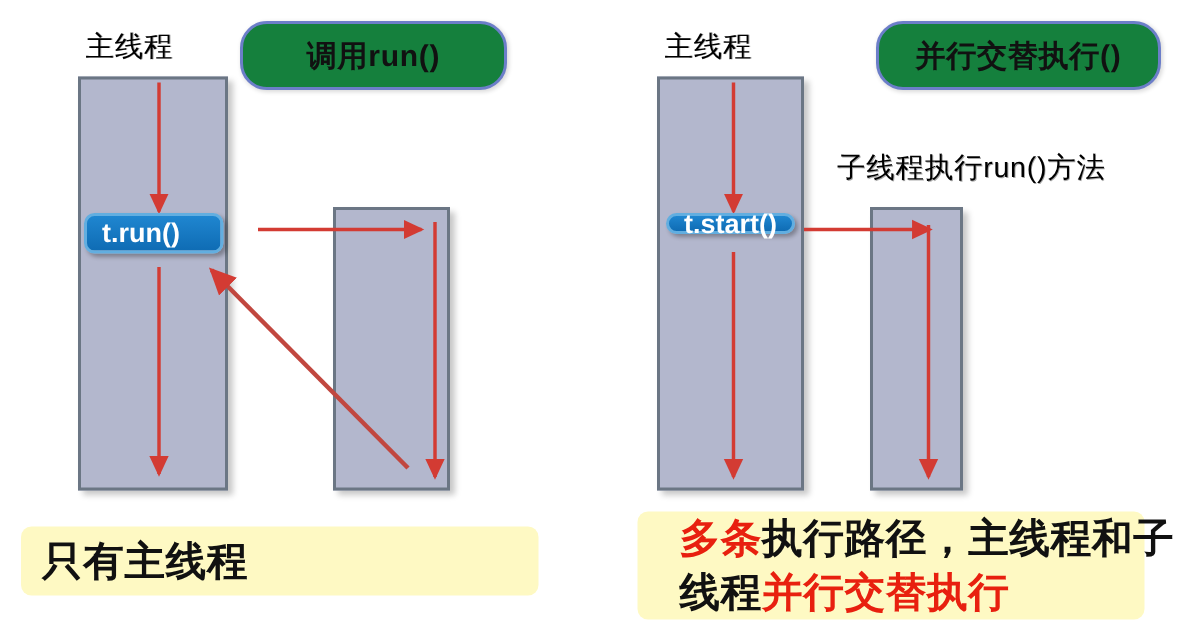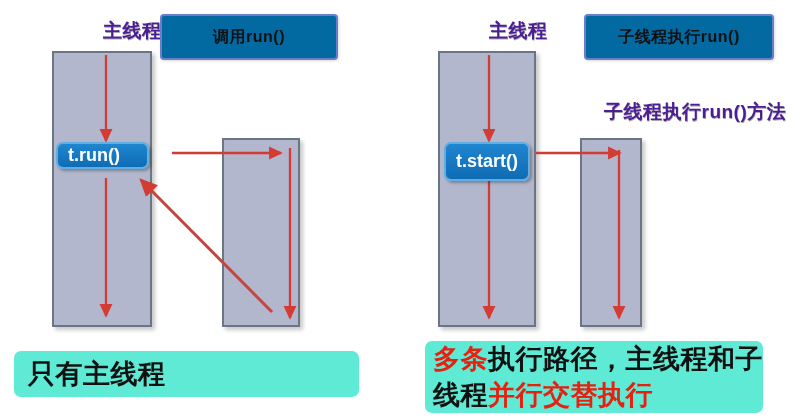--- a/index.html
+++ b/index.html
@@ -26,42 +26,41 @@
     position: absolute;
     background: #b3b7cd;
     border: 2px solid #6b7684;
     box-shadow: 3px 3px 4px rgba(0,0,0,0.22);
     box-sizing: border-box;
   }
 
   
   .heading {
     position: absolute;
-    color: #4c1d95;
-    font-weight: bold;
+    color: #000000;
+    font-weight: normal;
     font-size: 19px;
     letter-spacing: 0.5px;
     white-space: nowrap;
     text-shadow: 0.6px 0.6px 0 rgba(0,0,0,0.35);
-    margin-left: 46px;
   }
 
   
   .callout {
     position: absolute;
-    background: #0369a1;
+    background: #15803d;
     border: 2px solid #6c7ec9;
-    border-radius: 4px;
+    border-radius: 18px;
     box-sizing: border-box;
     display: flex;
     align-items: center;
     justify-content: center;
     color: #111111;
     font-weight: bold;
-    font-size: 16px;
+    font-size: 20px;
     letter-spacing: 0.5px;
     box-shadow: 1px 1px 3px rgba(0,0,0,0.15);
     white-space: nowrap;
   }
 
   
   .badge {
     position: absolute;
     background: linear-gradient(to bottom, #1f86d0 0%, #0f6cb4 100%);
     border: 2px solid #62aee0;
@@ -85,41 +84,41 @@
     top: 0;
     width: 795px;
     height: 418px;
     pointer-events: none;
     z-index: 4;
   }
 
   
   .caption {
     position: absolute;
-    background: #5eead4;
+    background: #fef9c3;
     border-radius: 7px;
     box-sizing: border-box;
     display: flex;
     align-items: center;
     font-weight: bold;
     color: #111111;
     line-height: 1.12;
     letter-spacing: 0.5px;
   }
   .caption .em {
     color: #e8200f;
   }
   #caption-left-panel {
     font-size: 27px;
     padding: 0 14px;
     justify-content: flex-start;
   }
   #caption-right-panel {
     font-size: 27px;
-    padding: 0 8px;
+    padding: 0 28px;
     justify-content: flex-start;
     flex-wrap: wrap;
   }
   .cap-line {
     display: block;
     width: 100%;
     white-space: nowrap;
   }
 </style>
 </head>
@@ -133,29 +132,29 @@
 
   <div class="thread-box" style="left:52px; top:51px; width:100px; height:276px;"></div>
 
 
   <div class="thread-box" style="left:222px; top:138px; width:78px; height:189px;"></div>
 
   <div class="badge" style="left:56px; top:142px; width:93px; height:27px;">t.run()</div>
 
   <div class="heading" style="left:443px; top:18px;">主线程</div>
 
-  <div class="callout" style="left:584px; top:14px; width:190px; height:46px;">子线程执行run()</div>
+  <div class="callout" style="left:584px; top:14px; width:190px; height:46px;">并行交替执行()</div>
 
   <div class="thread-box" style="left:438px; top:51px; width:98px; height:276px;"></div>
 
   <div class="heading" style="left:558px; top:99px;">子线程执行run()方法</div>
 
   <div class="thread-box" style="left:580px; top:138px; width:62px; height:189px;"></div>
 
-  <div class="badge" style="left:444px; top:142px; width:86px; height:39px;">t.start()</div>
+  <div class="badge" style="left:444px; top:142px; width:86px; height:14px;">t.start()</div>
 
   <svg class="arrows" viewBox="0 0 795 418">
     <defs>
       <marker id="ah" markerWidth="7" markerHeight="7" refX="5.2" refY="3.2" orient="auto" markerUnits="strokeWidth">
         <path d="M0,0.4 L6,3.2 L0,6 z" fill="#d33b33"></path>
       </marker>
     </defs>
 
     <line x1="106" y1="55" x2="106" y2="141" stroke="#d33b33" stroke-width="2.3" marker-end="url(#ah)"></line>
 

